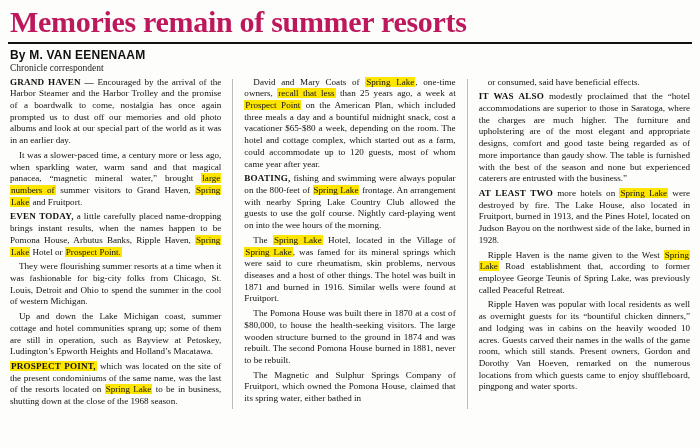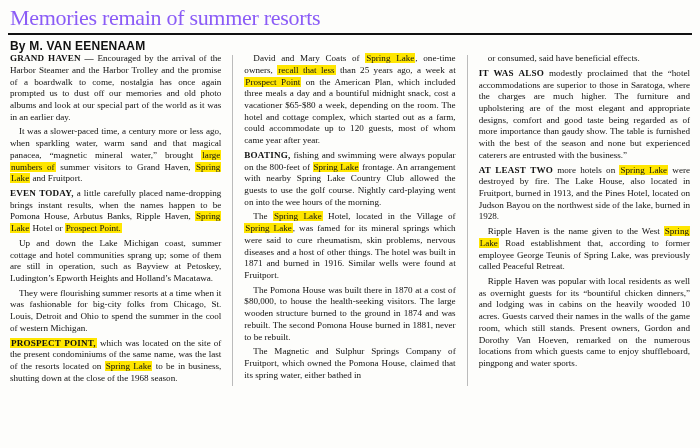--- a/index.html
+++ b/index.html
@@ -17,26 +17,26 @@
   .page {
     position: relative;
     width: 700px;
     height: 448px;
     background: #fdfdfb;
     padding: 0;
     box-sizing: border-box;
   }
   .headline {
     font-family: "Liberation Serif", serif;
-    font-size: 22px;
-    font-weight: normal;
+    font-size: 30px;
+    font-weight: bold;
     letter-spacing: -0.3px;
     line-height: 1.05;
     padding: 6px 10px 2px 10px;
-    color: #8b5cf6;
+    color: #be185d;
   }
   .rule {
     border-top: 2px solid #111;
     margin: 2px 8px 4px 8px;
     height: 0;
   }
   .byline {
     padding: 0 10px;
     font-family: "Liberation Sans", sans-serif;
     font-size: 12px;
@@ -91,28 +91,29 @@
   }
 </style>
 </head>
 <body>
 
 <div class="page">
 
   <div class="headline">Memories remain of summer resorts</div>
   <div class="rule"></div>
   <div class="byline">By M. VAN EENENAAM</div>
+  <div class="byline-sub">Chronicle correspondent</div>
 
   <div class="columns">
     <div class="col" id="col0">
         <p class="noindent"><span class="leadin">GRAND HAVEN —</span><span> Encouraged by the arrival of the Harbor Steamer and the Harbor Trolley and the promise of a boardwalk to come, nostalgia has once again prompted us to dust off our memories and old photo albums and look at our special part of the world as it was in an earlier day.</span></p>
         <p><span>It was a slower-paced time, a century more or less ago, when sparkling water, warm sand and that magical panacea, “magnetic mineral water,” brought </span><span class="hl">large numbers of</span><span> summer visitors to Grand Haven, </span><span class="hl">Spring Lake</span><span> and Fruitport.</span></p>
         <p class="noindent"><span class="leadin">EVEN TODAY,</span><span> a little carefully placed name-dropping brings instant results, when the names happen to be Pomona House, Arbutus Banks, Ripple Haven, </span><span class="hl">Spring Lake</span><span> Hotel or </span><span class="hl">Prospect Point.</span></p>
+        <p><span>They were flourishing summer resorts at a time when it was fashionable for big-city folks from Chicago, St. Louis, Detroit and Ohio to spend the summer in the cool of western Michigan.</span></p>
         <p><span>Up and down the Lake Michigan coast, summer cottage and hotel communities sprang up; some of them are still in operation, such as Bayview at Petoskey, Ludington’s Epworth Heights and Holland’s Macatawa.</span></p>
-        <p><span>They were flourishing summer resorts at a time when it was fashionable for big-city folks from Chicago, St. Louis, Detroit and Ohio to spend the summer in the cool of western Michigan.</span></p>
         <p class="noindent"><span class="leadin hl">PROSPECT POINT,</span><span> which was located on the site of the present condominiums of the same name, was the last of the resorts located on </span><span class="hl">Spring Lake</span><span> to be in business, shutting down at the close of the 1968 season.</span></p>
       </div>
     <div class="colsep"></div>
     <div class="col" id="col1">
         <p><span>David and Mary Coats of </span><span class="hl">Spring Lake</span><span>, one-time owners, </span><span class="hl">recall that less</span><span> than 25 years ago, a week at </span><span class="hl">Prospect Point</span><span> on the American Plan, which included three meals a day and a bountiful midnight snack, cost a vacationer $65-$80 a week, depending on the room. The hotel and cottage complex, which started out as a farm, could accommodate up to 120 guests, most of whom came year after year.</span></p>
         <p class="noindent"><span class="leadin">BOATING,</span><span> fishing and swimming were always popular on the 800-feet of </span><span class="hl">Spring Lake</span><span> frontage. An arrangement with nearby Spring Lake Country Club allowed the guests to use the golf course. Nightly card-playing went on into the wee hours of the morning.</span></p>
         <p><span>The </span><span class="hl">Spring Lake</span><span> Hotel, located in the Village of </span><span class="hl">Spring Lake</span><span>, was famed for its mineral springs which were said to cure rheumatism, skin problems, nervous diseases and a host of other things. The hotel was built in 1871 and burned in 1916. Similar wells were found at Fruitport.</span></p>
         <p><span>The Pomona House was built there in 1870 at a cost of $80,000, to house the health-seeking visitors. The large wooden structure burned to the ground in 1874 and was rebuilt. The second Pomona House burned in 1881, never to be rebuilt.</span></p>
         <p><span>The Magnetic and Sulphur Springs Company of Fruitport, which owned the Pomona House, claimed that its spring water, either bathed in</span></p>
       </div>

